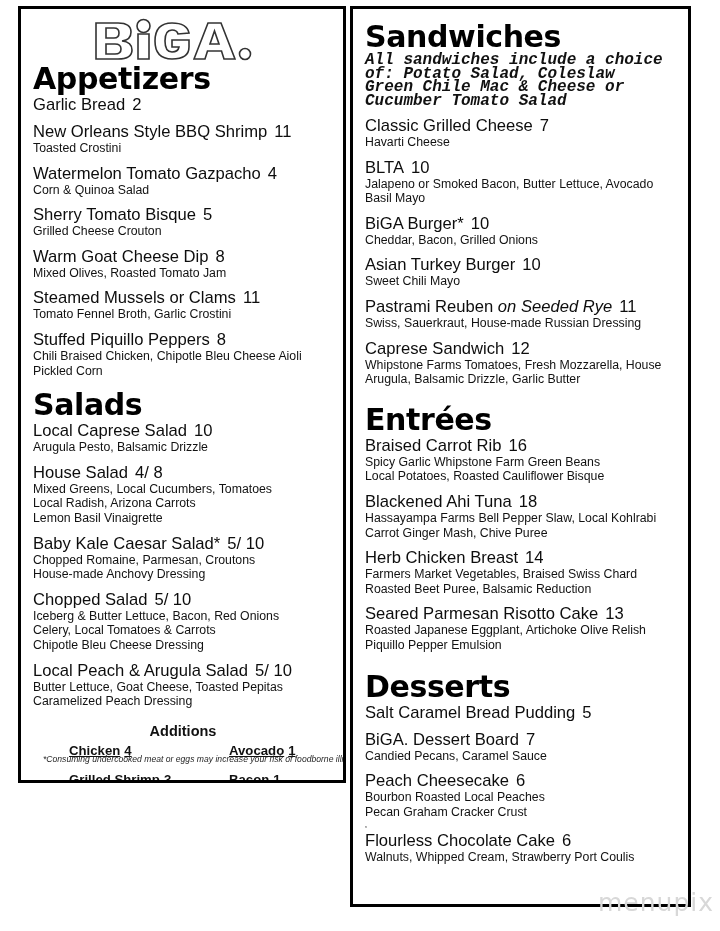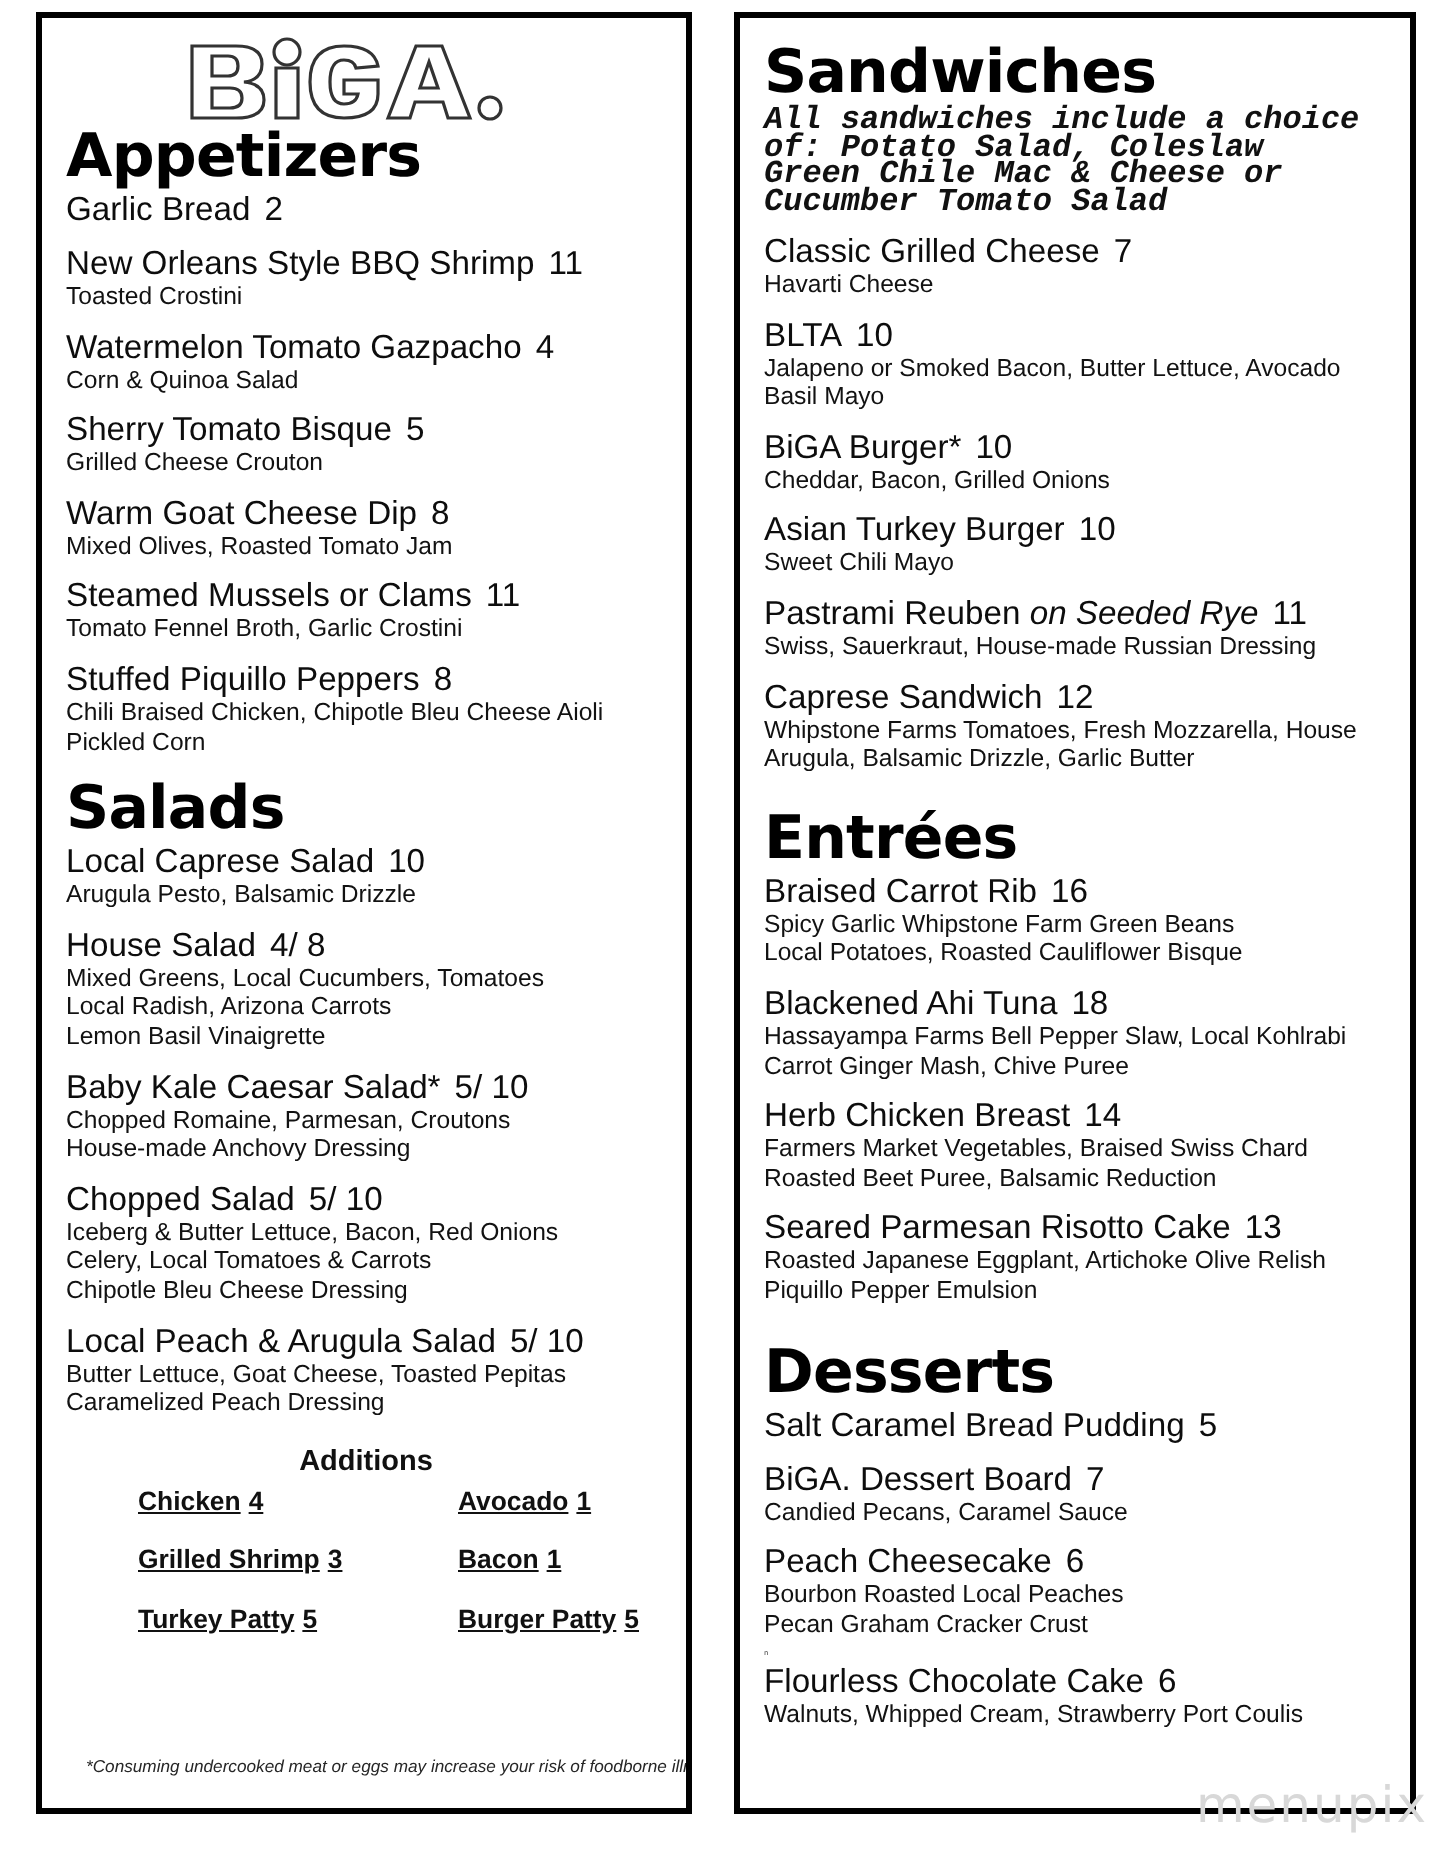--- a/index.html
+++ b/index.html
@@ -28,25 +28,25 @@
     position: absolute;
     background: #ffffff;
     border: 3px solid #000000;
     box-sizing: border-box;
     overflow: hidden;
   }
   #panel-left {
     left: 18px;
     top: 6px;
     width: 328px;
-    height: 901px;
+    height: 777px;
     padding: 4px 10px 0 12px;
   }
   #panel-right {
-    left: 367px;
+    left: 350px;
     top: 6px;
     width: 341px;
     height: 901px;
     padding: 6px 10px 0 12px;
   }
 
   
   .logo-wrap {
     text-align: center;
     margin: 4px 0 0 0;

